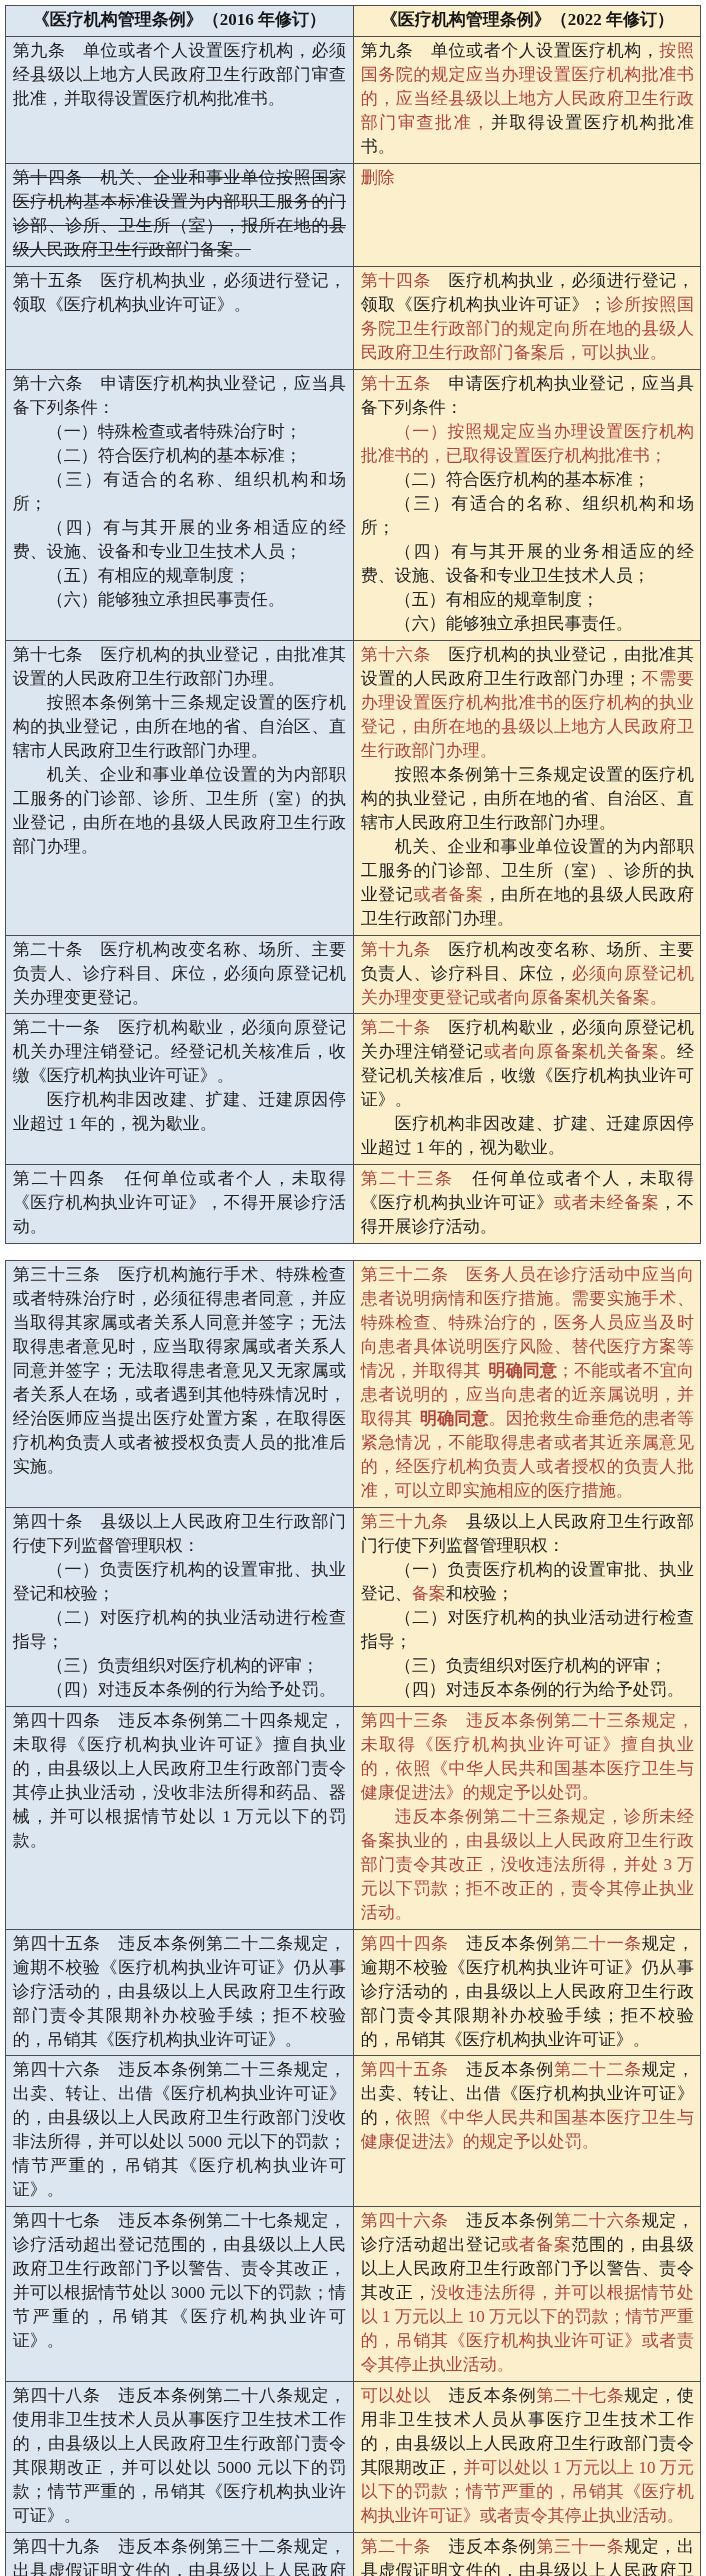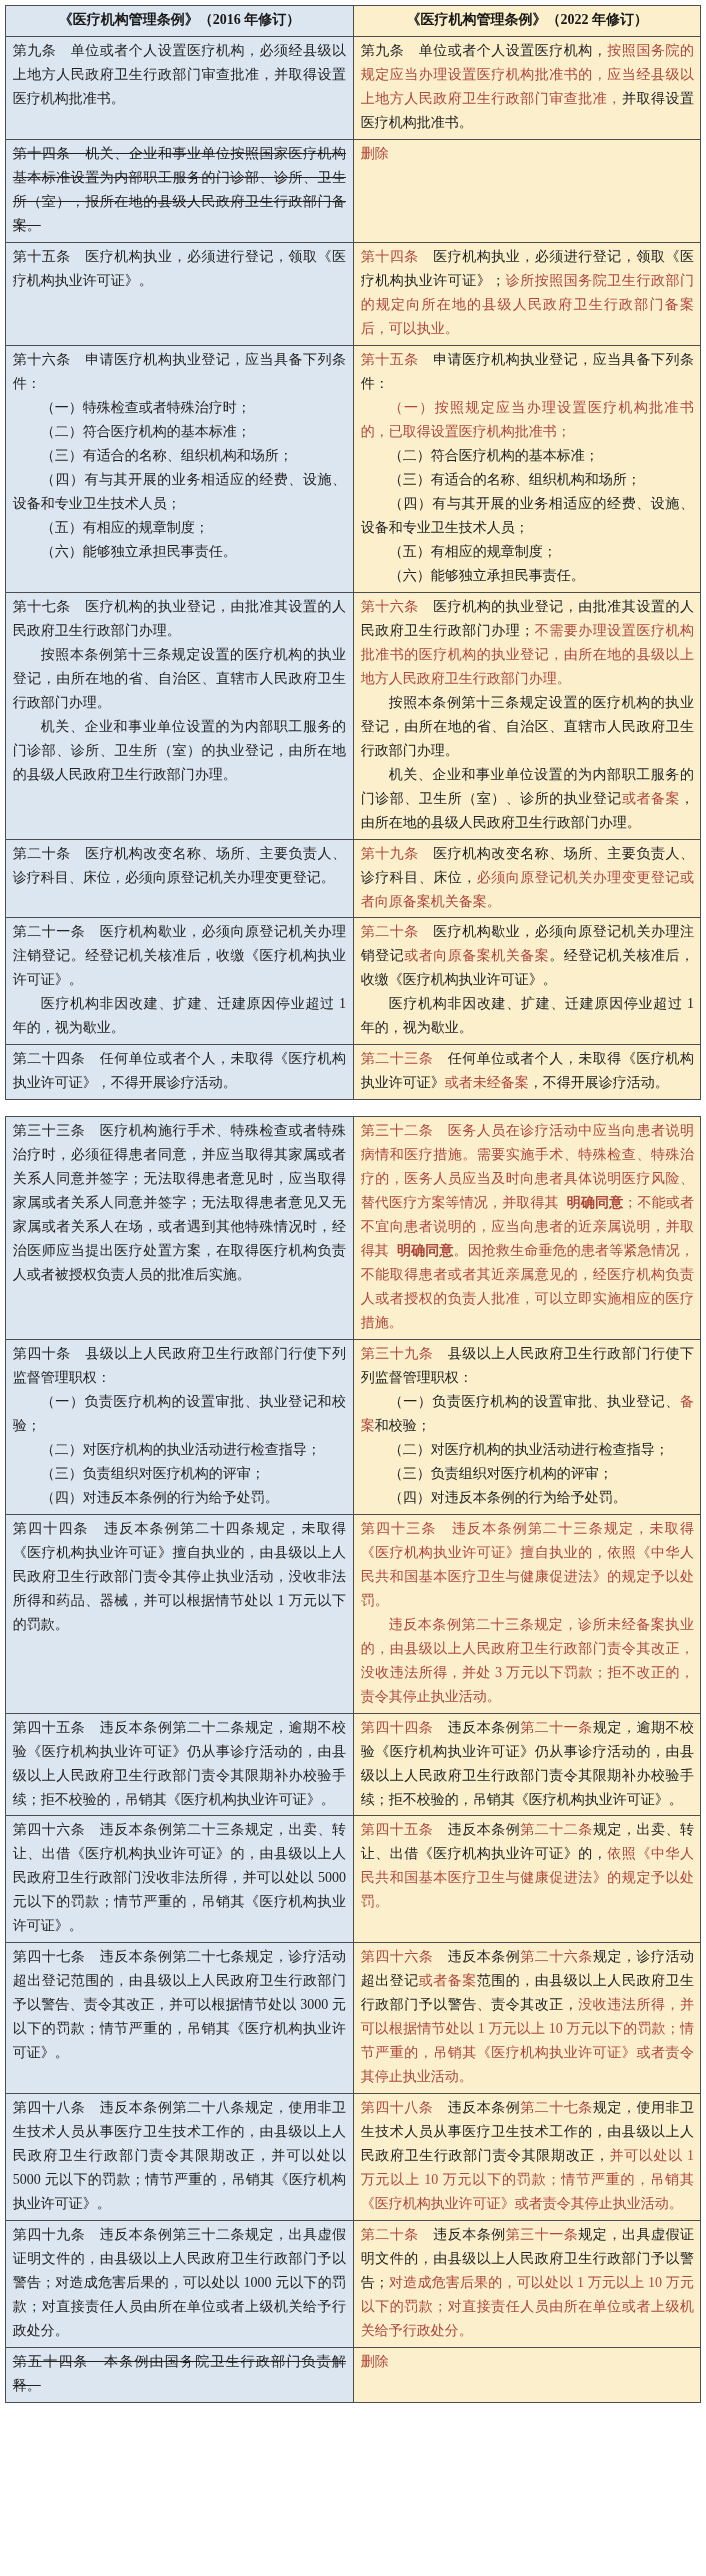--- a/index.html
+++ b/index.html
@@ -4,21 +4,21 @@
 <style>
   html,body{margin:0;padding:0;background:#ffffff;}
   body{width:706px;font-family:"Liberation Serif","DejaVu Serif",serif;}
   .wrap{padding:5.2px 4.6px 0 4.6px;}
   table.cmp{border-collapse:collapse;table-layout:fixed;width:100%;border:1.3px solid #3d3d3d;}
   table.cmp th, table.cmp td{
     width:50%;
     vertical-align:top;
     border:0.7px solid #4d4d4d;
     padding:2px 6.5px 3.9px 7.2px;
-    font-size:14px;
+    font-size:17px;
     line-height:24px;
   }
   th.left, td.left{background:#dce6f1;}
   th.right, td.right{background:#fbf0cb;}
   th{font-weight:bold;text-align:center;font-size:17px;padding-top:2.6px;padding-bottom:2.6px;line-height:22px;color:#161616;}
   .para{margin:0;text-align:justify;text-justify:inter-ideograph;}
   .para.indent{text-indent:2em;}
   .run-n{color:#222222;}
   .run-r{color:#b0453a;}
   .run-rb{color:#b0453a;font-weight:bold;margin-left:8px;}
@@ -182,21 +182,21 @@
           </td>
           <td class="right">
             <p class="para"><span class="run-r">第四十六条</span><span class="run-n">　违反本条例</span><span class="run-r">第二十六条</span><span class="run-n">规定，诊疗活动超出登记</span><span class="run-r">或者备案</span><span class="run-n">范围的，由县级以上人民政府卫生行政部门予以警告、责令其改正，</span><span class="run-r">没收违法所得，并可以根据情节处以 1 万元以上 10 万元以下的罚款；情节严重的，吊销其《医疗机构执业许可证》或者责令其停止执业活动。</span></p>
           </td>
         </tr>
         <tr>
           <td class="left">
             <p class="para"><span class="run-n">第四十八条　违反本条例第二十八条规定，使用非卫生技术人员从事医疗卫生技术工作的，由县级以上人民政府卫生行政部门责令其限期改正，并可以处以 5000 元以下的罚款；情节严重的，吊销其《医疗机构执业许可证》。</span></p>
           </td>
           <td class="right">
-            <p class="para"><span class="run-r">第四十八条</span><span class="run-n">　违反本条例</span><span class="run-r">第二十七条</span><span class="run-n">规定，使用非卫生技术人员从事医疗卫生技术工作的，由县级以上人民政府卫生行政部门责令其限期改正，</span><span class="run-r">并可以处以 1 万元以上 10 万元以下的罚款；情节严重的，吊销其《医疗机构执业许可证》或者责令其停止执业活动。</span></p>
+            <p class="para"><span class="run-r">可以处以</span><span class="run-n">　违反本条例</span><span class="run-r">第二十七条</span><span class="run-n">规定，使用非卫生技术人员从事医疗卫生技术工作的，由县级以上人民政府卫生行政部门责令其限期改正，</span><span class="run-r">并可以处以 1 万元以上 10 万元以下的罚款；情节严重的，吊销其《医疗机构执业许可证》或者责令其停止执业活动。</span></p>
           </td>
         </tr>
         <tr>
           <td class="left">
             <p class="para"><span class="run-n">第四十九条　违反本条例第三十二条规定，出具虚假证明文件的，由县级以上人民政府卫生行政部门予以警告；对造成危害后果的，可以处以 1000 元以下的罚款；对直接责任人员由所在单位或者上级机关给予行政处分。</span></p>
           </td>
           <td class="right">
             <p class="para"><span class="run-r">第二十条</span><span class="run-n">　违反本条例</span><span class="run-r">第三十一条</span><span class="run-n">规定，出具虚假证明文件的，由县级以上人民政府卫生行政部门予以警告；</span><span class="run-r">对造成危害后果的，可以处以 1 万元以上 10 万元以下的罚款；对直接责任人员由所在单位或者上级机关给予行政处分。</span></p>
           </td>
         </tr>

